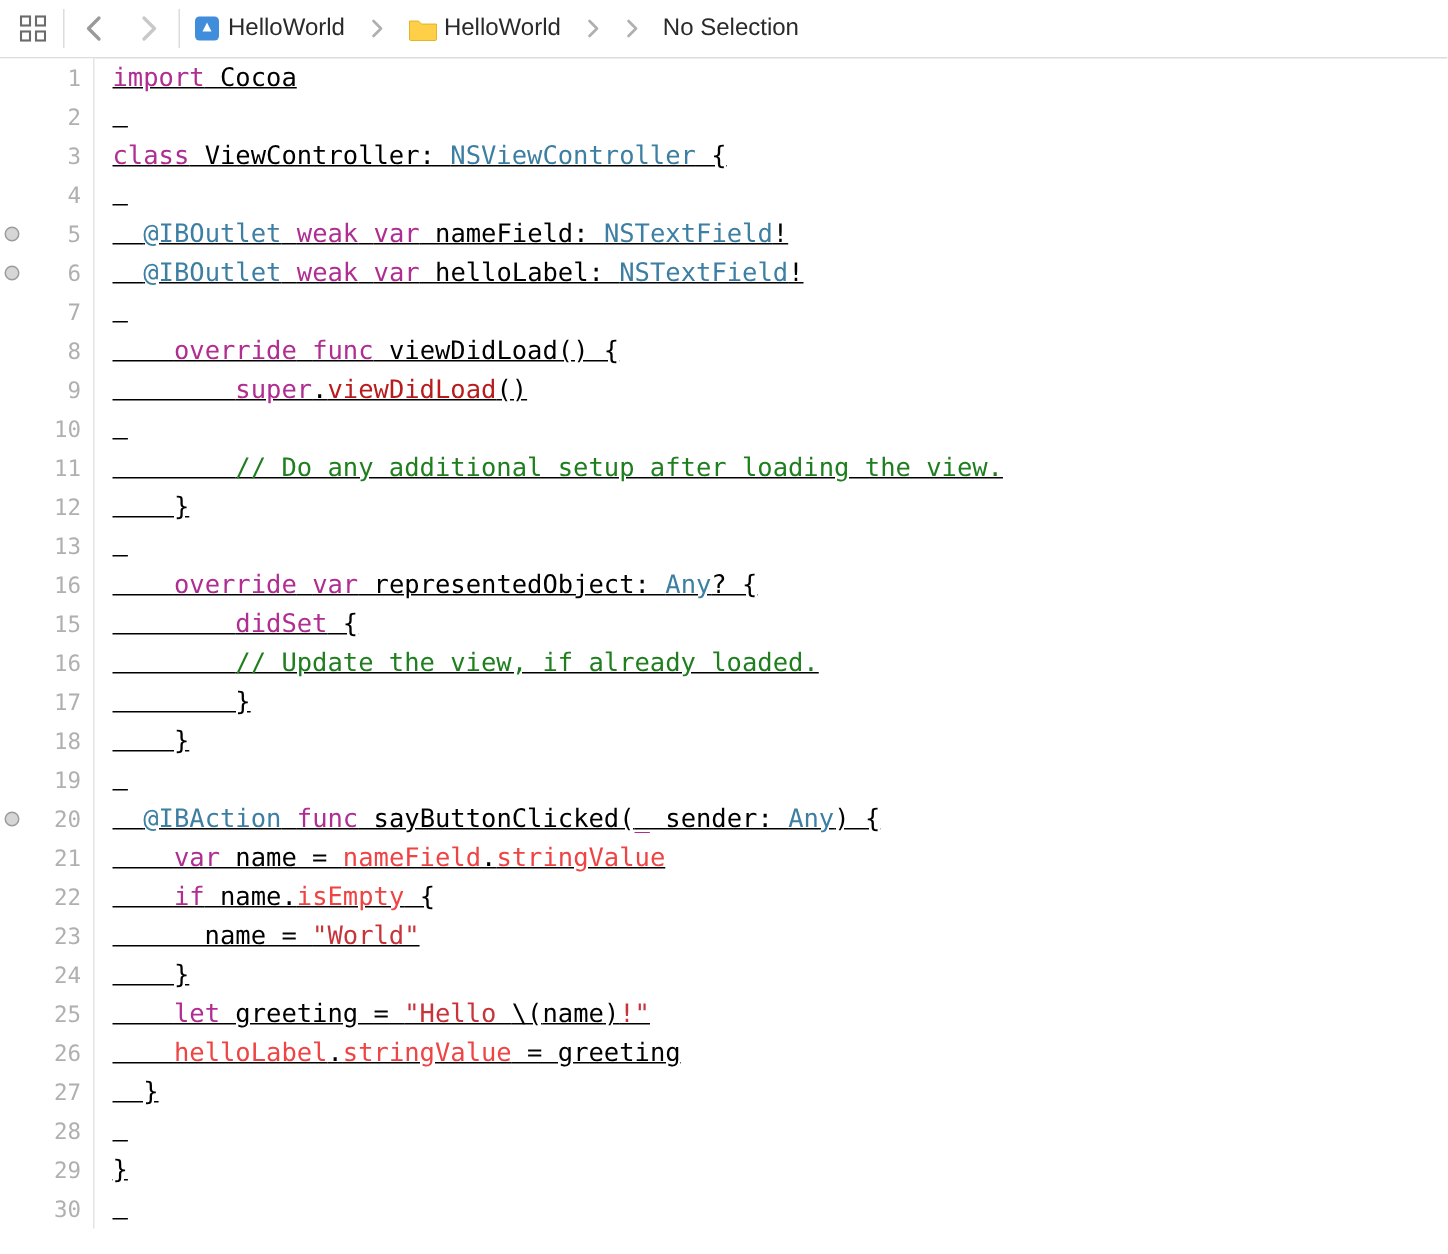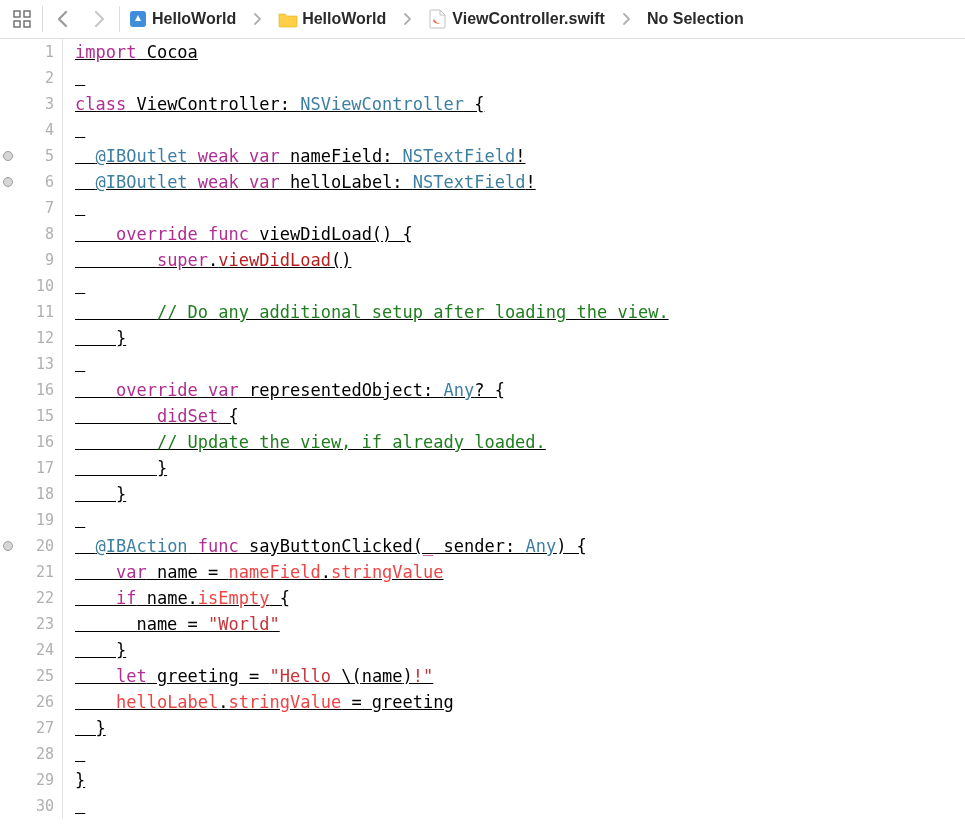--- a/index.html
+++ b/index.html
@@ -36,21 +36,20 @@
     background: #dcdcdc;
   }
   .breadcrumb {
     display: flex;
     align-items: center;
     flex: 1;
     height: 100%;
     overflow: hidden;
     gap: 16px;
     padding-left: 4px;
-    font-weight: bold;
   }
   .bc-item {
     display: flex;
     align-items: center;
     gap: 4px;
     color: #2a2a2a;
     font-size: 16px;
   }
   .bc-chevron {
     display: inline-flex;
@@ -162,30 +161,20 @@
         </svg>
       </span>
       <span>HelloWorld</span>
     </span>
     <span class="bc-chevron">
       <svg width="10" height="14" viewBox="0 0 10 14">
           <polyline points="3,2 8,7 3,12" fill="none" stroke="#b0b0b0" stroke-width="1.8" stroke-linecap="round" stroke-linejoin="round"></polyline>
         </svg>
     </span>
 
-    <span class="bc-item">
-      <span class="file-icon">
-        <svg width="18" height="20" viewBox="0 0 18 20">
-          <path d="M2 1 h9 l5 5 v12 a1 1 0 0 1 -1 1 H2 a1 1 0 0 1 -1 -1 V2 a1 1 0 0 1 1 -1 Z" fill="#fff" stroke="#c0c0c0" stroke-width="1"></path>
-          <path d="M11 1 v5 h5" fill="none" stroke="#c0c0c0" stroke-width="1"></path>
-          <path d="M5 10 c1 3 4 5 7 4 c-2 1 -5 1 -7 -1 c-1 -1 -1 -2 0 -3 z" fill="#f05138"></path>
-        </svg>
-      </span>
-      <span>ViewController.swift</span>
-    </span>
     <span class="bc-chevron">
       <svg width="10" height="14" viewBox="0 0 10 14">
           <polyline points="3,2 8,7 3,12" fill="none" stroke="#b0b0b0" stroke-width="1.8" stroke-linecap="round" stroke-linejoin="round"></polyline>
         </svg>
     </span>
 
     <span class="bc-item">
       <span>No Selection</span>
     </span>
   </div>

